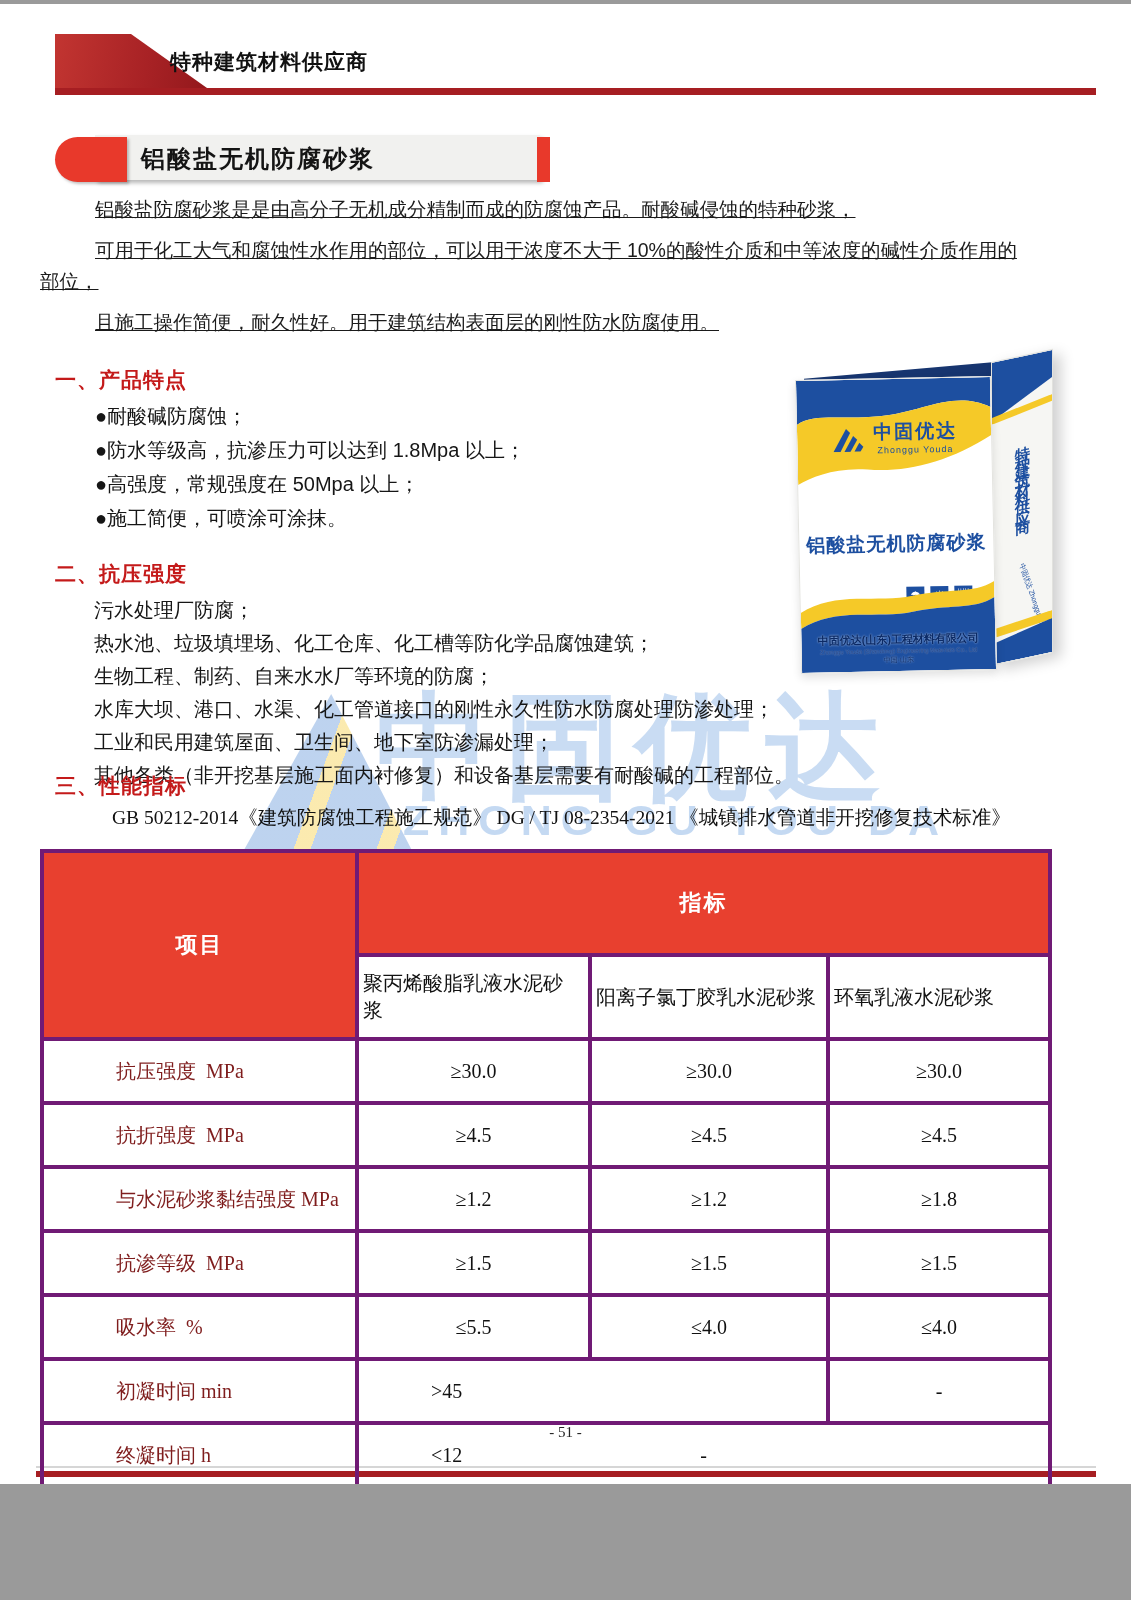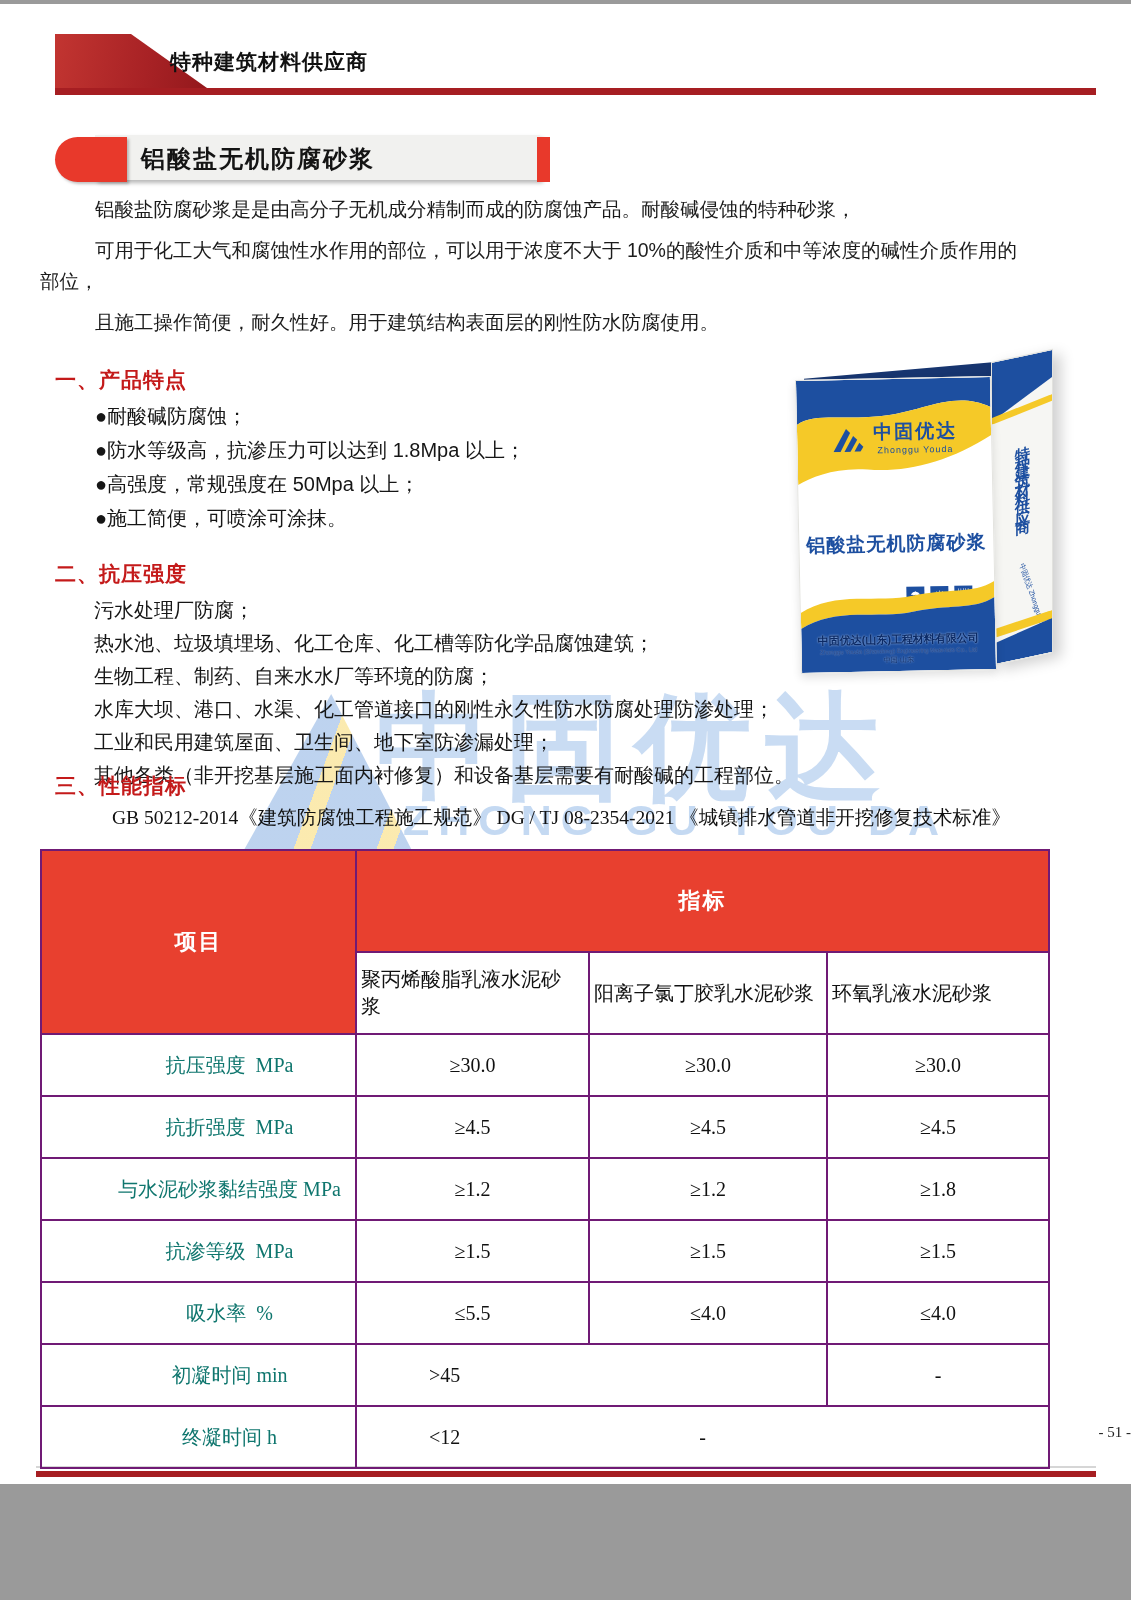--- a/index.html
+++ b/index.html
@@ -14,21 +14,21 @@
   .hdr-tagline{position:absolute;left:170px;top:44px;font-size:21px;font-weight:bold;color:#111;letter-spacing:1px;}
   .hdr-rule{position:absolute;left:55px;top:84px;width:1041px;height:7px;background:#a61e22;}
   
   .title-gray{position:absolute;left:95px;top:131px;width:445px;height:45px;background:#f1f1ef;
     box-shadow:3px 3px 4px rgba(0,0,0,.28);}
   .title-red-left{position:absolute;left:55px;top:133px;width:72px;height:45px;background:#e8392b;
     border-radius:23px 0 0 23px;box-shadow:2px 2px 3px rgba(0,0,0,.25);}
   .title-red-right{position:absolute;left:537px;top:133px;width:13px;height:45px;background:#e8392b;}
   .title-text{position:absolute;left:141px;top:139px;font-size:24px;font-weight:bold;color:#141414;letter-spacing:2px;}
   
-  .intro{position:absolute;left:40px;top:190px;width:985px;z-index:1;}
+  .intro{position:absolute;left:40px;top:190px;width:985px;z-index:1;text-decoration:underline;}
   .intro p{margin:0 0 10px 0;font-size:19.5px;line-height:31px;text-indent:55px;color:#1c1c1c;}
   
   .sec-h{position:absolute;left:55px;font-size:21px;font-weight:bold;color:#c41a1a;letter-spacing:1px;z-index:1;}
   .feat-list{position:absolute;left:95px;top:395px;z-index:1;}
   .feat-list div{font-size:20px;line-height:34px;color:#161616;}
   .app-list{position:absolute;left:94px;top:590px;z-index:1;}
   .app-list div{font-size:20px;line-height:33px;color:#161616;}
   .standards{position:absolute;left:112px;top:800px;width:960px;z-index:1;
     font-family:"Liberation Serif",serif;font-size:19.5px;color:#111;}
   
@@ -36,25 +36,25 @@
   .wm-tri{position:absolute;left:10px;top:12px;width:185px;height:172px;opacity:.55;
     background:repeating-linear-gradient(110deg,rgba(96,148,216,.75) 0 30px,rgba(246,208,74,.8) 30px 46px,rgba(96,148,216,.75) 46px 78px);
     clip-path:polygon(52% 0,100% 100%,0 100%);}
   .wm-cn{position:absolute;left:150px;top:-12px;font-size:116px;font-weight:bold;
     color:rgba(147,185,232,.5);letter-spacing:14px;white-space:nowrap;}
   .wm-en{position:absolute;left:178px;top:114px;font-size:43px;font-weight:bold;
     color:rgba(147,185,232,.55);letter-spacing:9px;white-space:nowrap;}
   
   .perf-table{position:absolute;left:40px;top:845px;width:1008px;z-index:1;border-collapse:collapse;table-layout:fixed;
     font-family:"Liberation Serif",serif;}
-  .perf-table td,.perf-table th{border:2px solid #701a75;padding:10px;}
+  .perf-table td,.perf-table th{border:4px solid #701a75;padding:10px;}
   .perf-table .hd{background:#e8402f;color:#ffffff;font-size:22px;font-weight:bold;text-align:center;
     font-family:"Liberation Sans",sans-serif;letter-spacing:2px;}
   .perf-table .sub{background:#fff;font-weight:normal;font-size:20px;text-align:left;padding-left:4px;height:60px;color:#111;}
-  .perf-table .lab{font-size:20px;text-align:center;padding-left:72px;height:40px;white-space:pre-wrap;color:#0f766e;}
+  .perf-table .lab{font-size:20px;text-align:left;padding-left:72px;height:40px;white-space:pre-wrap;color:#7f1d1d;}
   .perf-table .val{font-size:20px;text-align:center;height:40px;color:#111;}
   .perf-table .merge{position:relative;height:40px;font-size:20px;color:#111;}
   .perf-table .merge .lft{position:absolute;left:72px;top:50%;transform:translateY(-50%);}
   .perf-table .merge .ctr{display:block;text-align:center;line-height:40px;}
   
   .pkg{position:absolute;left:790px;top:342px;width:280px;height:340px;z-index:2;}
   .pkg-topedge{position:absolute;left:14px;top:22px;width:246px;height:20px;background:#17356f;transform:skewY(-5deg);}
   .pkg-side{position:absolute;left:201px;top:16px;width:60px;height:302px;background:#f6f6f3;
     border:1px solid #e2e2de;transform:skewY(-12deg);transform-origin:left top;overflow:hidden;
     box-shadow:8px 6px 14px rgba(0,0,0,.18);}
@@ -82,21 +82,21 @@
   .front-icons{position:absolute;top:208px;right:22px;display:flex;gap:6px;}
   .p-icon{width:18px;height:18px;background:#1d4fa0;color:#fff;font-size:12px;line-height:18px;text-align:center;}
   .front-bottom{position:absolute;left:0;bottom:0;width:100%;height:100px;}
   .company-blk{position:absolute;left:0;bottom:6px;width:100%;text-align:center;z-index:3;}
   .company-cn{font-size:11px;font-weight:bold;color:#0b2a66;text-shadow:0 0 2px rgba(220,235,255,.8);}
   .company-en{font-size:6px;color:#14377e;text-shadow:0 0 1px rgba(220,235,255,.7);margin-top:1px;}
   .origin{font-size:7px;color:#0b2a66;text-shadow:0 0 2px rgba(220,235,255,.8);margin-top:1px;}
   
   .foot-thin{position:absolute;left:36px;top:1462px;width:1060px;height:2px;background:#d6d6d6;}
   .foot-red{position:absolute;left:36px;top:1467px;width:1060px;height:6px;background:#a61e22;}
-  .foot-page{position:absolute;left:0;top:1420px;width:100%;text-align:right;
+  .foot-page{position:absolute;left:0;top:1420px;width:100%;text-align:center;
     font-family:"Liberation Serif",serif;font-size:15px;color:#222;}
 </style>
 </head>
 <body>
 
 <div id="page">
 
   <div class="hdr-shape"></div>
   <div class="hdr-tagline">特种建筑材料供应商</div>
   <div class="hdr-rule"></div>

